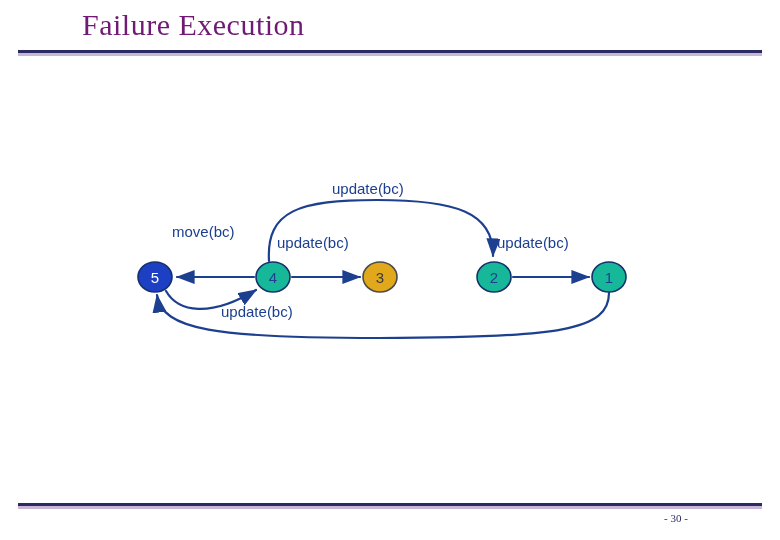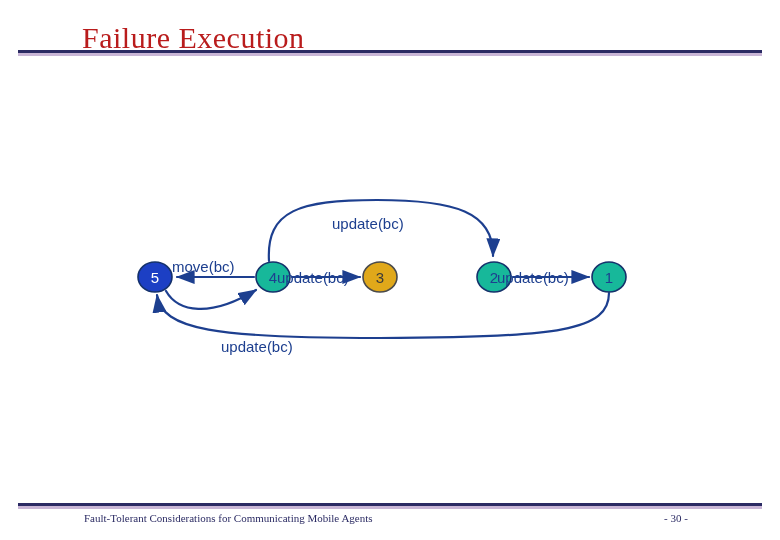--- a/index.html
+++ b/index.html
@@ -18,24 +18,24 @@
   .slide {
     position: absolute;
     inset: 0;
     background: #ffffff;
   }
 
   
   .title {
     position: absolute;
     left: 82px;
-    top: 21px;
+    top: 8px;
     font-family: "Liberation Serif", serif;
     font-size: 30px;
-    color: #b91c1c;
+    color: #701a75;
     letter-spacing: 0.5px;
     white-space: nowrap;
   }
 
   
   .rule {
     position: absolute;
     left: 18px;
     width: 744px;
   }
@@ -81,21 +81,20 @@
   .diagram svg {
     display: block;
   }
 
   .edge-label {
     position: absolute;
     font-family: "Liberation Sans", sans-serif;
     font-size: 15px;
     color: #1d3f8f;
     white-space: nowrap;
-    margin-top: 35px;
   }
   .lbl-top      { left: 332px; top: 180px; }
   .lbl-move     { left: 172px; top: 223px; }
   .lbl-upd-mid  { left: 277px; top: 234px; }
   .lbl-upd-right{ left: 497px; top: 234px; }
   .lbl-upd-low  { left: 221px; top: 303px; }
   .lbl-movecomp { left: 310px; top: 341px; }
 
   .node-num {
     position: absolute;
@@ -161,16 +160,15 @@
     <div class="edge-label lbl-upd-mid">update(bc)</div>
     <div class="edge-label lbl-upd-right">update(bc)</div>
     <div class="edge-label lbl-upd-low">update(bc)</div>
   </div>
 
   <div class="rule rule-bottom">
     <div class="navy"></div>
     <div class="lav"></div>
   </div>
 
-  <div class="footer-text">Fault-Tolerant Considerations for Communicating Mobile Agents</div>
   <div class="page-num">- 30 -</div>
 
 </div>
 
 </body></html>

